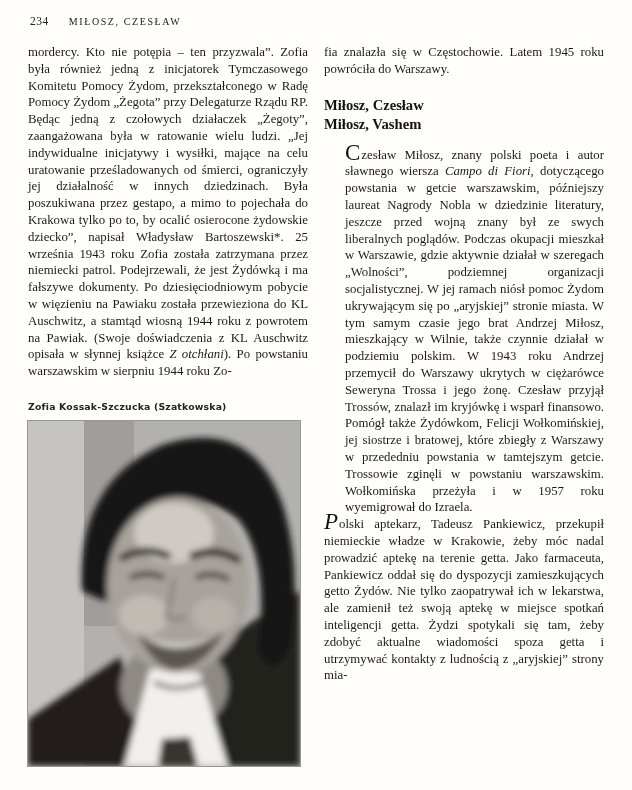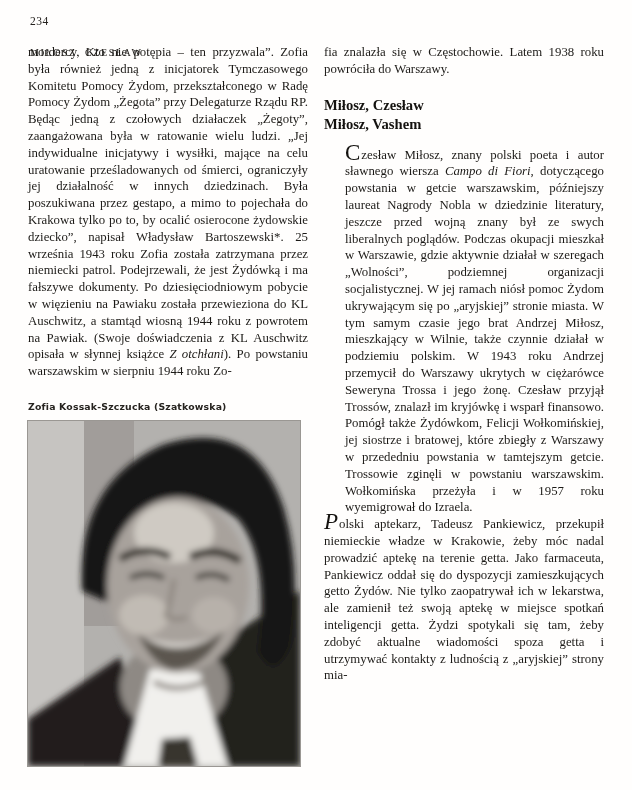--- a/index.html
+++ b/index.html
@@ -7,21 +7,21 @@
     width:632px; height:790px;
     background:#ffffff;
     font-family:"Liberation Serif", serif;
     color:#1c1a17;
     overflow:hidden;
   }
   .page { position:relative; width:632px; height:790px; background:#fffefd; }
 
   .running-head {
     position:absolute; top:15px; left:30px;
-    display:flex; align-items:baseline; gap:20px;flex-direction:column;
+    display:flex; align-items:baseline; gap:20px;
   }
   .page-number { font-size:11.5px; letter-spacing:0.5px; color:#24211e; }
   .running-title { font-size:10px; letter-spacing:1.6px; color:#24211e; }
 
   .columns {
     position:absolute; top:44px; left:28px;
     width:576px; display:flex; gap:16px;
   }
   .col { width:280px; }
 
@@ -118,21 +118,21 @@
             <path d="M110 213 Q150 244 196 210 Q178 247 146 249 Q124 245 110 213 Z" fill="#5c5650"></path>
             <path d="M116 216 Q150 237 190 213 Q156 231 116 216 Z" fill="#e9e7e2"></path>
 
             <path d="M126 261 Q150 274 180 259" stroke="#8e8882" stroke-width="5" fill="none"></path>
           </g>
         </svg>
       </div>
     </div>
 
     <div class="col">
-      <p class="body-text">fia znalazła się w Częstochowie. Latem 1938 roku powróciła do Warszawy.</p>
+      <p class="body-text">fia znalazła się w Częstochowie. Latem 1945 roku powróciła do Warszawy.</p>
 
       <h2 class="entry-heading"><span>Miłosz, Czesław</span><br><span>Miłosz, Vashem</span></h2>
 
       <p class="body-text"><span class="dropcap">C</span><span>zesław Miłosz, znany polski poeta i autor sławnego wiersza </span><span class="italic">Campo di Fiori</span><span>, dotyczącego powstania w getcie warszawskim, późniejszy laureat Nagrody Nobla w dziedzinie literatury, jeszcze przed wojną znany był ze swych liberalnych poglądów. Podczas okupacji mieszkał w Warszawie, gdzie aktywnie działał w szeregach „Wolności”, podziemnej organizacji socjalistycznej. W jej ramach niósł pomoc Żydom ukrywającym się po „aryjskiej” stronie miasta. W tym samym czasie jego brat Andrzej Miłosz, mieszkający w Wilnie, także czynnie działał w podziemiu polskim. W 1943 roku Andrzej przemycił do Warszawy ukrytych w ciężarówce Seweryna Trossa i jego żonę. Czesław przyjął Trossów, znalazł im kryjówkę i wsparł finansowo. Pomógł także Żydówkom, Felicji Wołkomińskiej, jej siostrze i bratowej, które zbiegły z Warszawy w przededniu powstania w tamtejszym getcie. Trossowie zginęli w powstaniu warszawskim. Wołkomińska przeżyła i w 1957 roku wyemigrował do Izraela.</span></p>
 
 
 
       <p class="body-text"><span class="dropcap script">P</span><span>olski aptekarz, Tadeusz Pankiewicz, przekupił niemieckie władze w Krakowie, żeby móc nadal prowadzić aptekę na terenie getta. Jako farmaceuta, Pankiewicz oddał się do dyspozycji zamieszkujących getto Żydów. Nie tylko zaopatrywał ich w lekarstwa, ale zamienił też swoją aptekę w miejsce spotkań inteligencji getta. Żydzi spotykali się tam, żeby zdobyć aktualne wiadomości spoza getta i utrzymywać kontakty z ludnością z „aryjskiej” strony mia-</span></p>
     </div>
 

